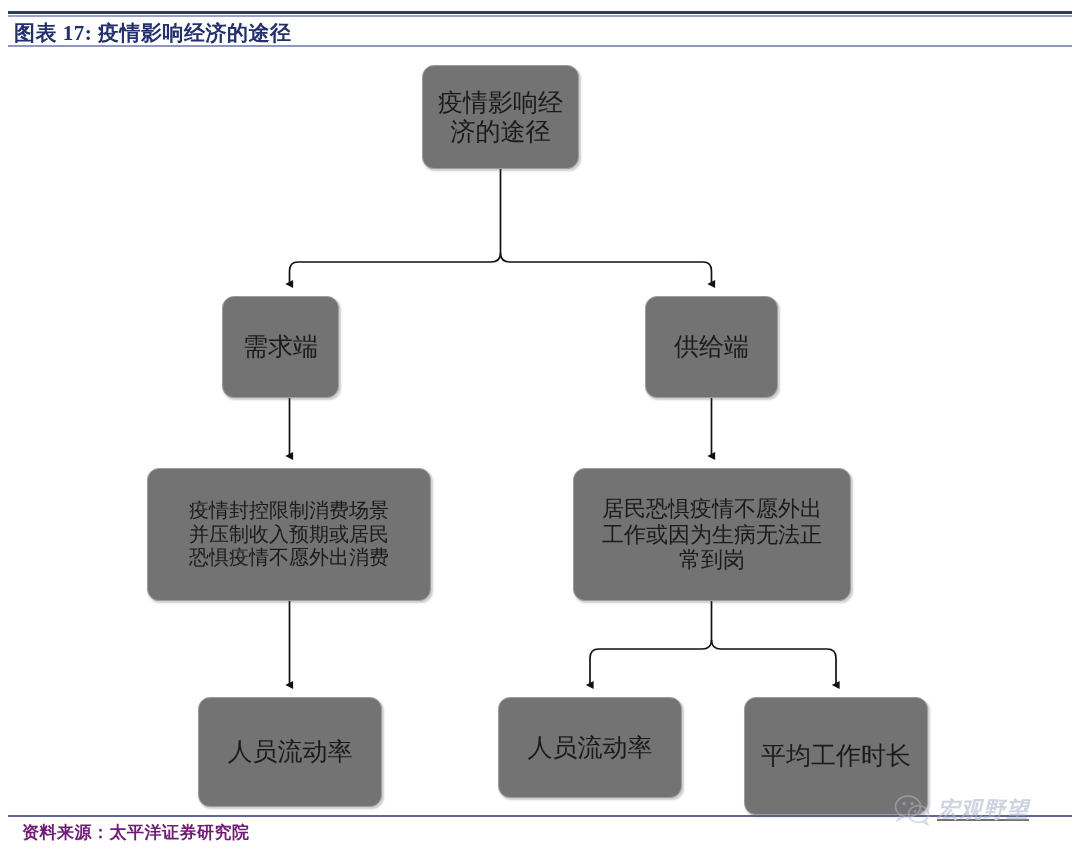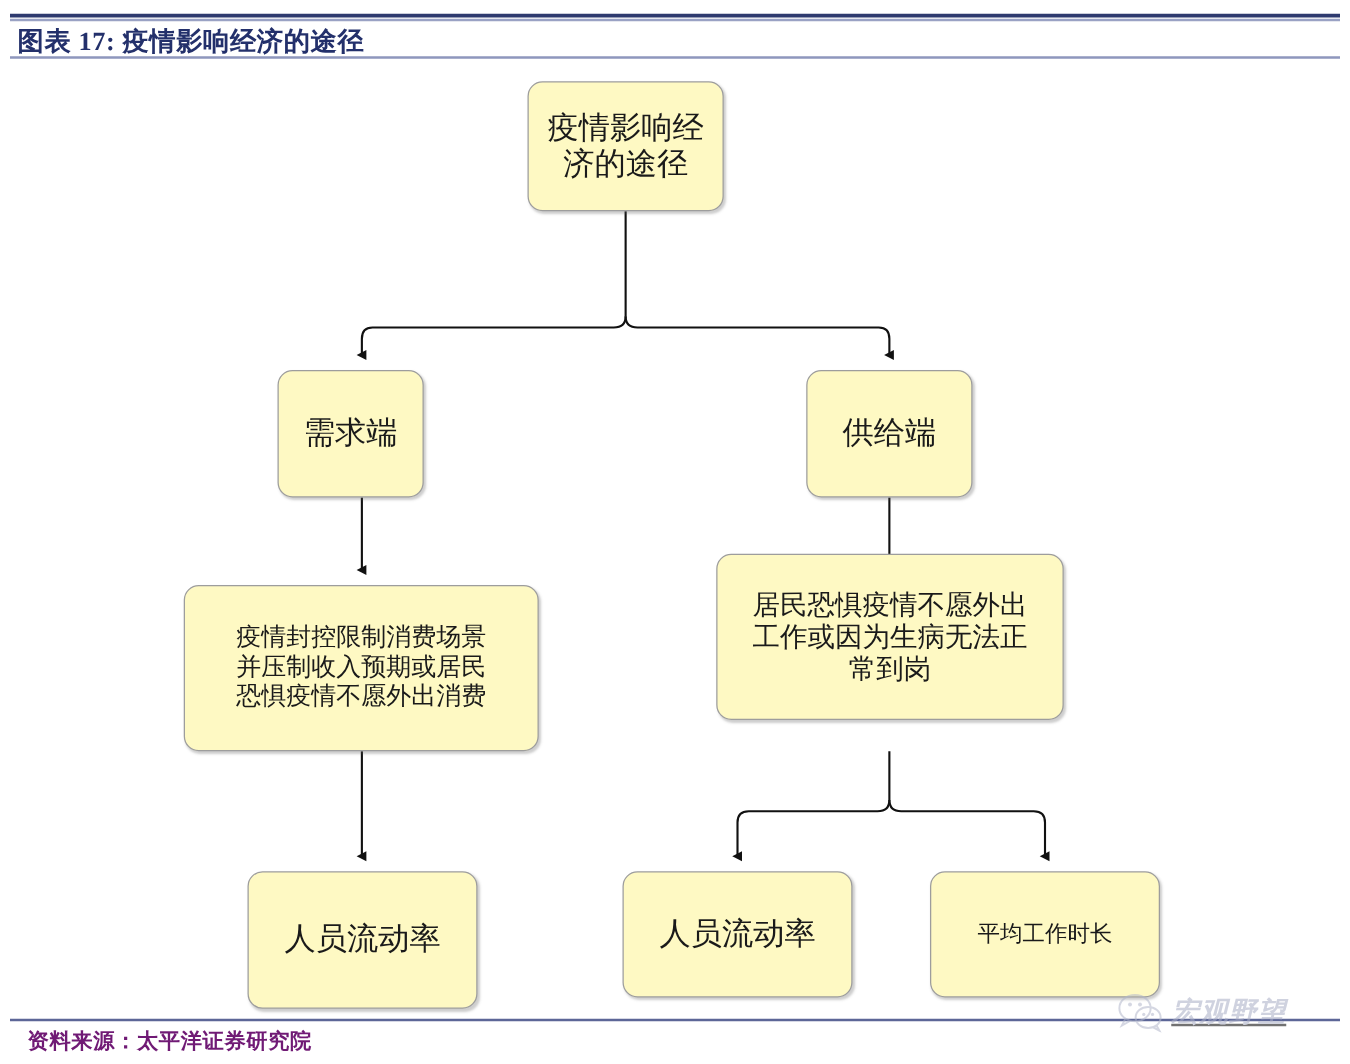--- a/index.html
+++ b/index.html
@@ -73,21 +73,21 @@
     font-weight: 700;
     color: #701a75;
     letter-spacing: 0.5px;
     white-space: nowrap;
   }
 
   
   .node {
     position: absolute;
     box-sizing: border-box;
-    background: #fef9c3;
+    background: #737373;
     border: 1.4px solid #9d9d9d;
     border-radius: 12px;
     box-shadow: 1.5px 2px 2px rgba(90,90,90,0.30);
     display: flex;
     align-items: center;
     justify-content: center;
     text-align: center;
     color: #1a1a1a;
     font-family: Liberation Sans, sans-serif;
     z-index: 3;
@@ -96,24 +96,24 @@
     display: block;
     line-height: 1.18;
     white-space: pre-line;
     padding: 0 6px;
   }
 
   #node-root      { left: 422px; top: 65px;  width: 157px; height: 104px; font-size: 25px; }
   #node-demand    { left: 222px; top: 296px; width: 117px; height: 102px; font-size: 25px; }
   #node-supply    { left: 645px; top: 296px; width: 133px; height: 102px; font-size: 25px; }
   #node-demand-detail { left: 147px; top: 468px; width: 284px; height: 133px; font-size: 20px; }
-  #node-supply-detail { left: 573px; top: 443px; width: 278px; height: 133px; font-size: 22px; }
+  #node-supply-detail { left: 573px; top: 468px; width: 278px; height: 133px; font-size: 22px; }
   #node-mobility  { left: 198px; top: 697px; width: 184px; height: 110px; font-size: 25px; }
   #node-labor     { left: 498px; top: 697px; width: 184px; height: 101px; font-size: 25px; }
-  #node-hours     { left: 744px; top: 697px; width: 184px; height: 101px; font-size: 18px; }
+  #node-hours     { left: 744px; top: 697px; width: 184px; height: 118px; font-size: 25px; }
 
   
   #connectors {
     position: absolute;
     left: 0;
     top: 0;
     width: 1080px;
     height: 851px;
     z-index: 1;
   }

